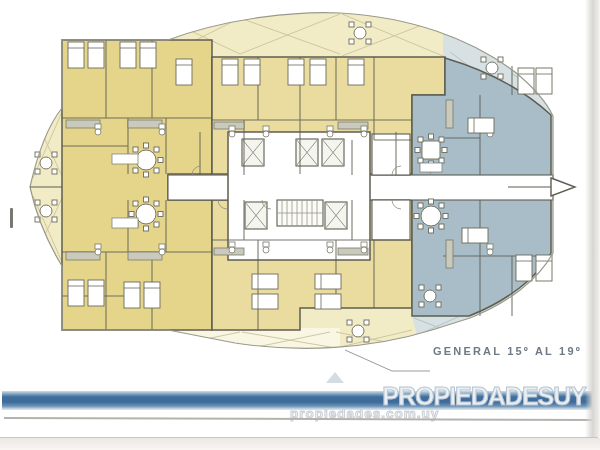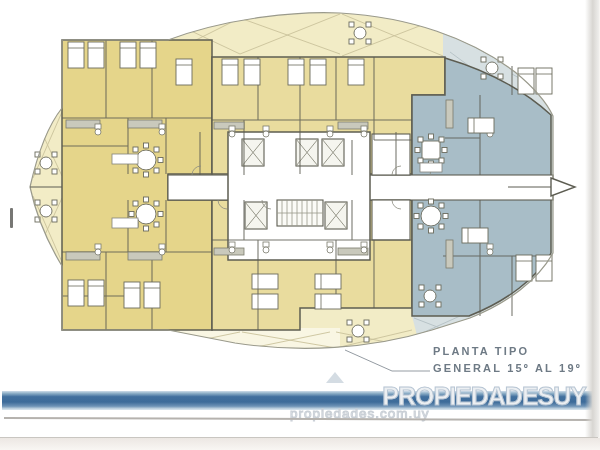--- a/index.html
+++ b/index.html
@@ -39,21 +39,21 @@
 
   .plan-label{position:absolute;left:433px;top:343px;color:var(--label);font-size:11px;
     letter-spacing:2.2px;line-height:17px;white-space:nowrap;font-weight:bold;}
   .banner-band{position:absolute;left:2px;top:391px;width:595px;height:19px;
     background:linear-gradient(180deg,#cfdde9 0%,#8fb0c8 12%,var(--banner-blue) 30%,#3d6b99 58%,#6e93b6 80%,#b9cddc 92%,#dce7ef 100%);}
   .brand-text{position:absolute;right:14px;top:382px;font-size:25px;font-weight:bold;letter-spacing:-1px;
     color:var(--watermark-fill);-webkit-text-stroke:1px var(--watermark-stroke);white-space:nowrap;}
   .house{position:absolute;left:326px;top:372px;width:0;height:0;
     border-left:9px solid transparent;border-right:9px solid transparent;
     border-bottom:11px solid #ccd6de;opacity:.85;}
-  .brand-url{position:absolute;left:290px;top:406px;font-size:13.5px;font-weight:normal;letter-spacing:1px;
+  .brand-url{position:absolute;left:290px;top:406px;font-size:13.5px;font-weight:bold;letter-spacing:1px;
     color:rgba(236,239,242,0.55);-webkit-text-stroke:1px var(--url-stroke);white-space:nowrap;}
   .scan-line{position:absolute;left:4px;top:418px;width:592px;height:2px;background:#b5b2ae;transform:rotate(0.18deg);}
 </style>
 </head>
 <body>
 
 <div class="stage">
   <div class="card"></div>
 
   <svg class="plan" width="600" height="450" viewBox="0 0 600 450">
@@ -244,21 +244,20 @@
     <path class="outline" d="M30,187 C37,156 46,128 62,108 L62,40 L168,40 C230,17 300,11 340,13 C410,17 470,38 515,72 C532,86 546,101 553,116 L553,253 C538,280 508,303 470,318 L432,330 C370,349 300,353 235,343 L168,330 L62,330 L62,266 C48,243 36,215 30,187 Z"></path>
 
     <line class="axis" x1="30" y1="187" x2="62" y2="187"></line>
     <line class="axis" x1="508" y1="187" x2="551" y2="187"></line>
     <path d="M551,178 L575,187 L551,196 Z" fill="#ffffff" stroke="#5d5d52" stroke-width="1.4"></path>
 
     <polyline points="345,350 392,371 430,371" fill="none" stroke="#959ca3" stroke-width="1"></polyline>
   </svg>
 
   <div class="plan-label">
-    <div>PLANTA TIPO</div>
     <div>GENERAL 15º AL 19º</div>
   </div>
 
   <div class="banner-band"></div>
   <div class="house"></div>
   <div class="brand-text">PROPIEDADESUY</div>
   <div class="brand-url">propiedades.com.uy</div>
   <div class="scan-line"></div>
 
   <div class="edge-right"></div>

